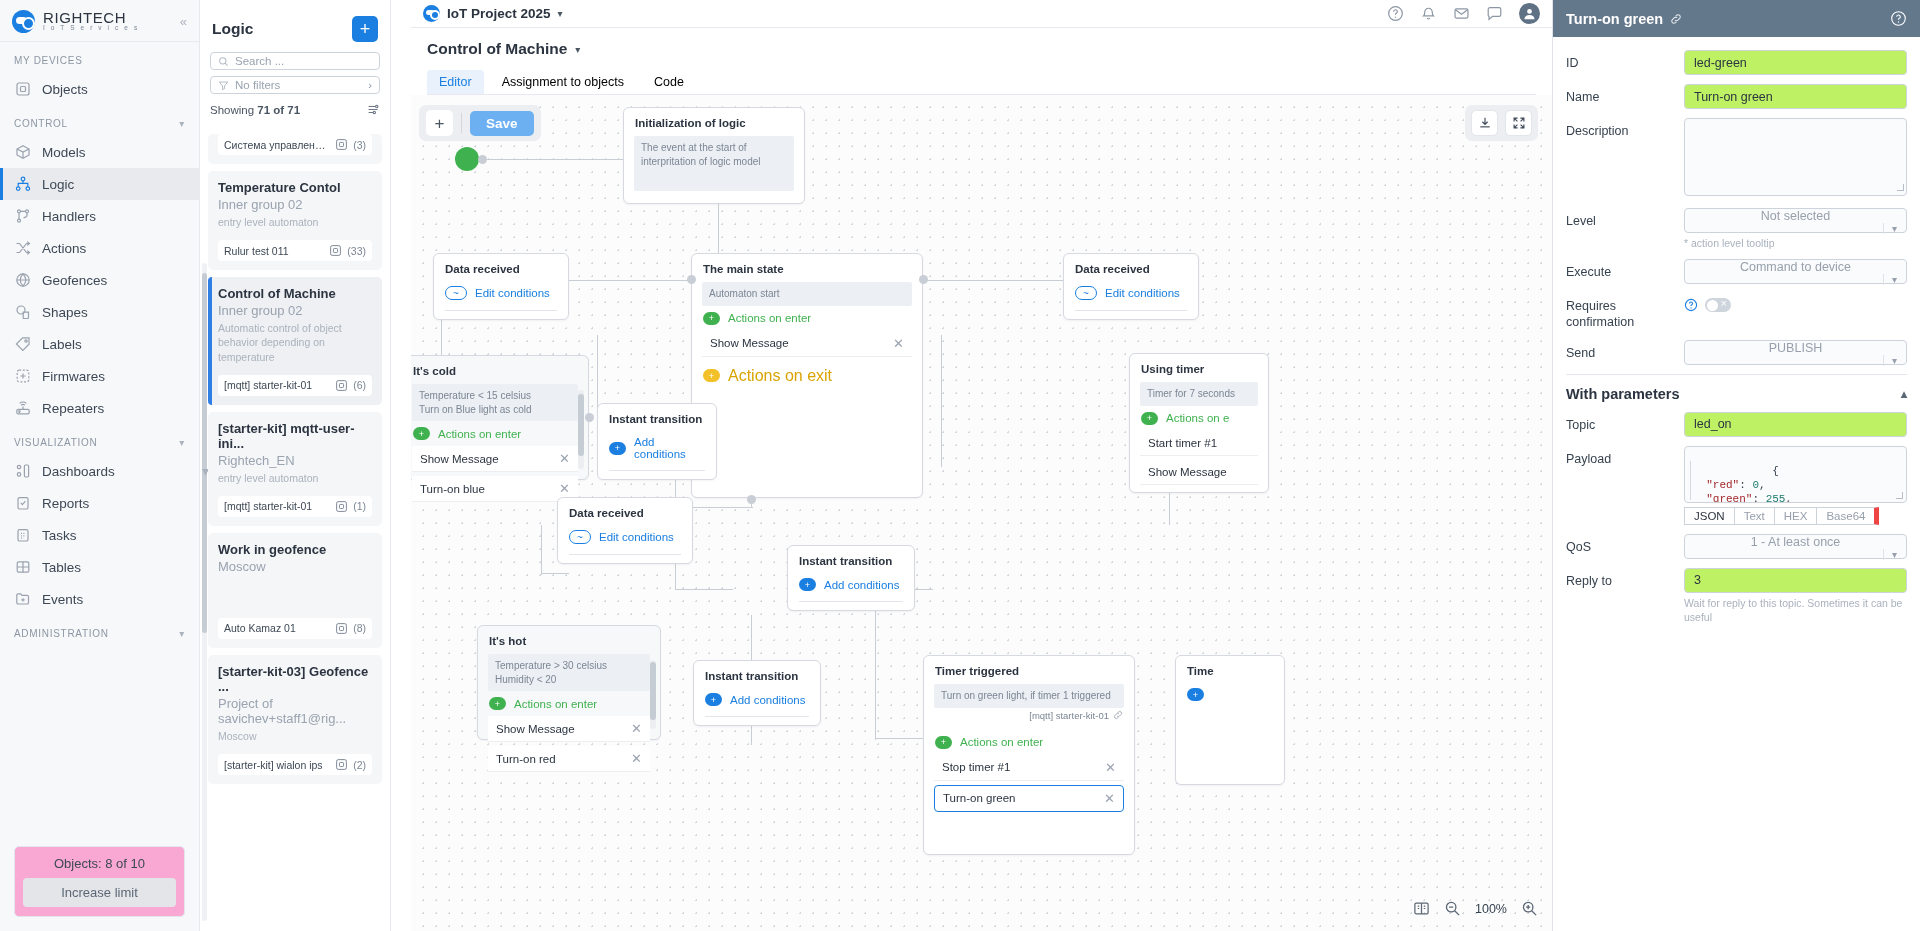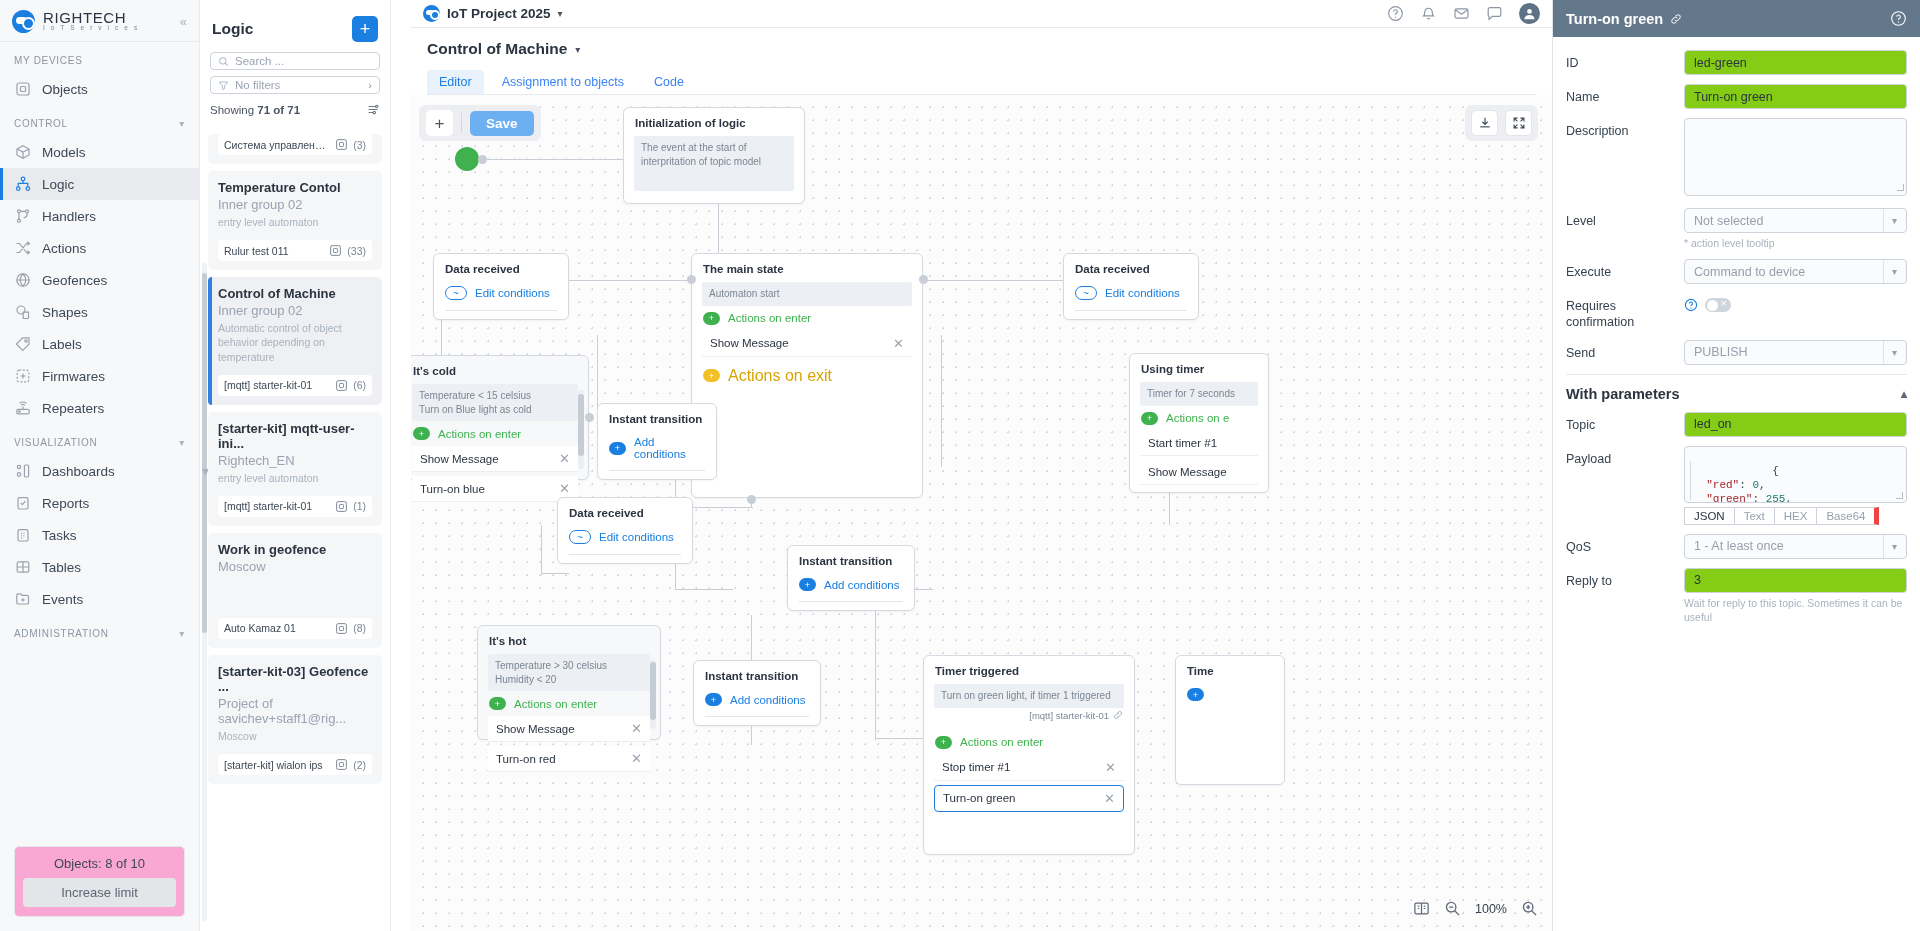--- a/index.html
+++ b/index.html
@@ -174,21 +174,21 @@
     cursor: pointer;
   }
   .avatar svg { width: 13px; height: 13px; display:block; }
 
   .subbar { padding: 12px 16px 0 16px; }
   .subbar-title { display: flex; align-items: center; gap: 8px; cursor: pointer; }
   .subbar-title .t { font-size: 15.5px; font-weight: 600; color: #2b3440; }
   .subbar-title .c { color: #4a5562; font-size: 10px; }
   .tabs { display: flex; gap: 6px; margin-top: 12px; border-bottom: 1px solid #e7e9ee; }
   .tab {
-    padding: 5px 12px; font-size: 12.5px; color: #3b82f6; cursor: pointer;
+    padding: 5px 12px; font-size: 12.5px; color: #000000; cursor: pointer;
     border-radius: 4px 4px 0 0;
   }
   .tab.active { color: #1a7fe0; background: #e8f1fc; font-weight: 400; }
 
   
   .canvas {
     flex: 1 1 auto; position: relative; overflow: hidden;
     background-color: #fcfcfd;
     background-image: radial-gradient(#d2d6dd 1px, transparent 1px);
     background-size: 13px 13px;
@@ -298,32 +298,32 @@
   .rp-head .lk { opacity: .85; }
   .rp-head .lk svg { width: 12px; height: 12px; display:block; }
   .rp-help { margin-left: auto; cursor: pointer; }
   .rp-help svg { width: 17px; height: 17px; display: block; }
   .rp-body { flex: 1 1 auto; padding: 13px 13px 0 13px; overflow: hidden; }
   .frow { display: flex; align-items: flex-start; margin-bottom: 9px; }
   .flabel { width: 118px; flex: 0 0 118px; font-size: 12.5px; color: #36424f; padding-top: 5px; line-height:1.3; }
   .fctl { flex: 1 1 auto; min-width: 0; }
   .finput {
     width: 100%; height: 25px; border: 1px solid #cdd3db; border-radius: 4px;
-    background: #84cc16; font-size: 12.5px; color: #2b3440; padding: 0 9px;
+    background: #bef264; font-size: 12.5px; color: #2b3440; padding: 0 9px;
     font-family: "Liberation Sans", sans-serif;
   }
   .ftext {
     width: 100%; height: 78px; border: 1px solid #cdd3db; border-radius: 4px;
     background: #fafbfc; font-size: 12.5px; color: #2b3440; padding: 6px 9px;
     resize: none; font-family: "Liberation Sans", sans-serif;
   }
   .fselect {
     width: 100%; height: 25px; border: 1px solid #cdd3db; border-radius: 4px;
     background: #fafbfc; font-size: 12.5px; color: #97a0ac; padding: 0 9px;
-    display: flex; align-items: center;
+    display: flex; align-items: center; flex-direction: column;
   }
   .fselect .cv { margin-left: auto; color: #97a0ac; font-size: 10px;
     border-left: 1px solid #dfe3e8; padding-left: 8px; height:100%;
     display:flex; align-items:center; }
   .fhint { font-size: 10.5px; color: #aab2bd; margin-top: 3px; line-height: 1.35; }
   .toggle {
     width: 26px; height: 14px; border-radius: 8px; background: #cfd5dc;
     position: relative; cursor: pointer;
   }
   .toggle::before {
@@ -780,21 +780,21 @@
       <div class="edge" style="left:648px; top:560px; width:1.4px; height:120px;"></div>
       <div class="edge" style="left:530px; top:240px; width:1.4px; height:132px;"></div>
       <div class="edge" style="left:186px; top:240px; width:1.4px; height:130px;"></div>
       <div class="edge" style="left:758px; top:330px; width:1.4px; height:100px;"></div>
 
       <div class="startdot" style="left:44px; top:52px;"></div>
       <div class="dot" style="left:67px; top:60px;"></div>
 
       <div class="node" style="left:212px; top:12px; width:182px;">
         <div class="node-title">Initialization of logic</div>
-        <div class="node-sub" style="height:55px">The event at the start of interpritation of topic model</div>
+        <div class="node-sub" style="height:55px">The event at the start of interpritation of logic model</div>
         <div style="height:12px"></div>
       </div>
 
       <div class="node" style="left:22px; top:158px; width:136px;">
         <div class="node-title">Data received</div>
         <div class="cond-row">
           <span class="tilde">~</span>
           <span class="lnk-blue">Edit conditions</span>
         </div>
         <div class="cond-underline"></div>

